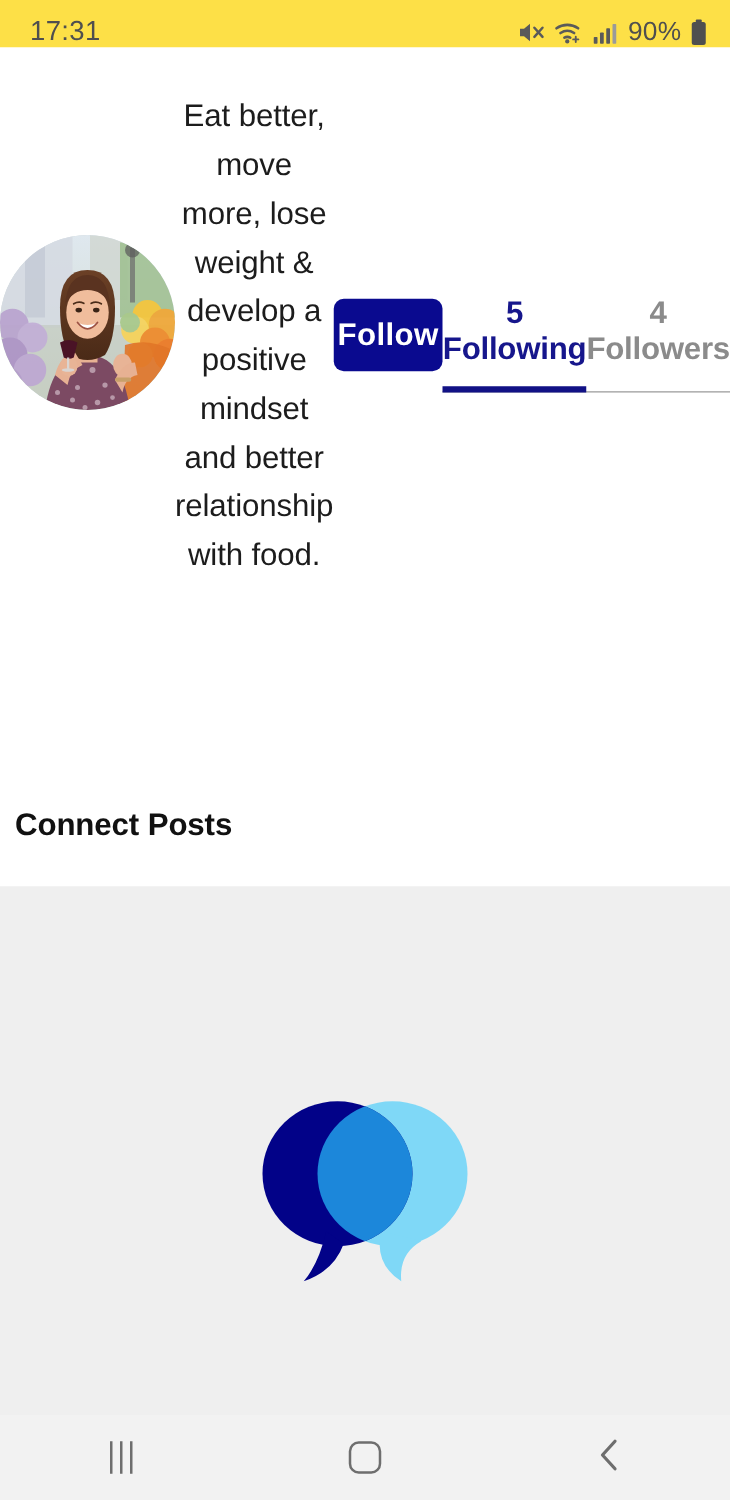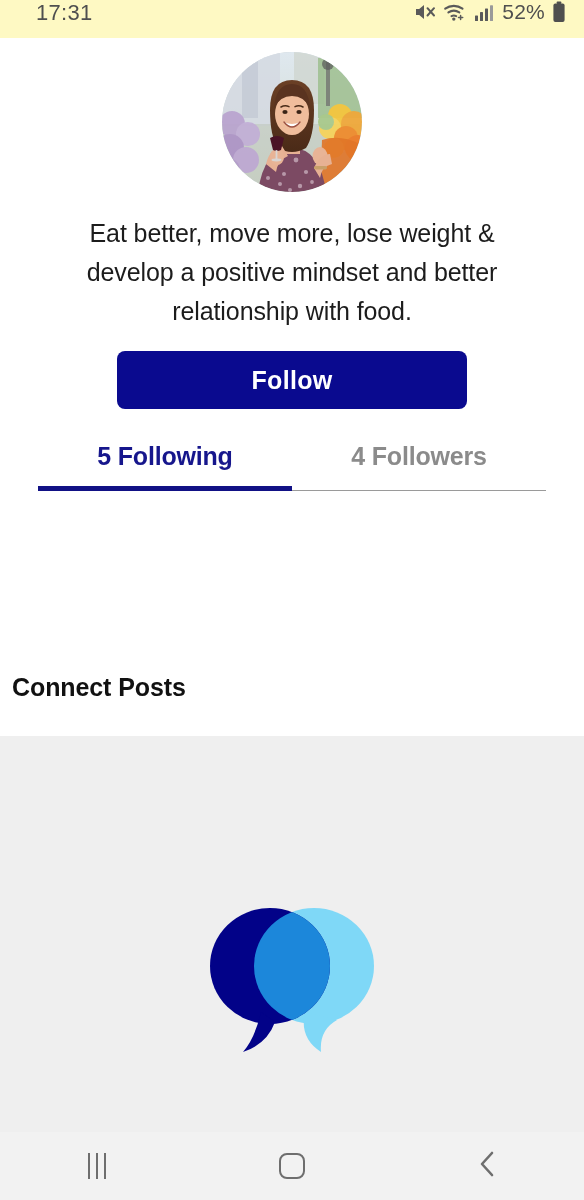--- a/index.html
+++ b/index.html
@@ -12,23 +12,23 @@
   #screen {
     position:relative;
     width:584px; height:1200px;
     background:#ffffff;
     display:flex; flex-direction:column;
   }
 
   
   .status-bar {
     height:38px; flex:0 0 38px;
-    background:#fef9c3;
-    display:flex; align-items:flex-start;
-    padding:0 18px 0 36px;
+    background:#fde047;
+    display:flex; align-items:flex-end;
+    padding:0 18px 0 24px;
     color:#5a5a5a;
   }
   .status-time {
     font-size:22px; letter-spacing:.3px;
     color:#4f4f4f;
   }
   .status-right {
     margin-left:auto;
     display:flex; align-items:center; gap:7px;
   }
@@ -66,21 +66,21 @@
   }
   .kebab-btn i {
     display:block; width:7px; height:7px;
     border-radius:50%; background:#5b5b5b;
   }
 
   
   .profile-section {
     background:#ffffff;
     padding-top:14px;
-    display:flex; flex-direction:column; align-items:center;
+    display:flex; flex-direction:row; align-items:center;
   }
   .avatar {
     width:140px; height:140px;
     border-radius:50%;
     overflow:hidden;
     position:relative;
     background:#cfd8dc;
     flex:0 0 auto;
   }
   .avatar svg { display:block; width:140px; height:140px; }
@@ -219,21 +219,21 @@
 
       <span>
         <svg width="20" height="20" viewBox="0 0 20 20">
           <rect x="1" y="13.5" width="3" height="5.5" fill="#5a5a5a" rx="0.6"></rect>
           <rect x="6" y="10" width="3" height="9" fill="#5a5a5a" rx="0.6"></rect>
           <rect x="11" y="6.5" width="3" height="12.5" fill="#5a5a5a" rx="0.6"></rect>
           <rect x="16" y="3.2" width="3" height="15.8" fill="#9a9a9a" rx="0.6"></rect>
         </svg>
       </span>
 
-      <span class="battery-pct">52%</span>
+      <span class="battery-pct">90%</span>
 
       <span>
         <svg width="14" height="22" viewBox="0 0 14 22">
           <rect x="4.6" y="0.6" width="4.8" height="2.3" rx="0.8" fill="#4f4f4f"></rect>
           <rect x="1.4" y="2.6" width="11.2" height="18.4" rx="2" fill="#4f4f4f"></rect>
         </svg>
       </span>
     </div>
   </div>
 

